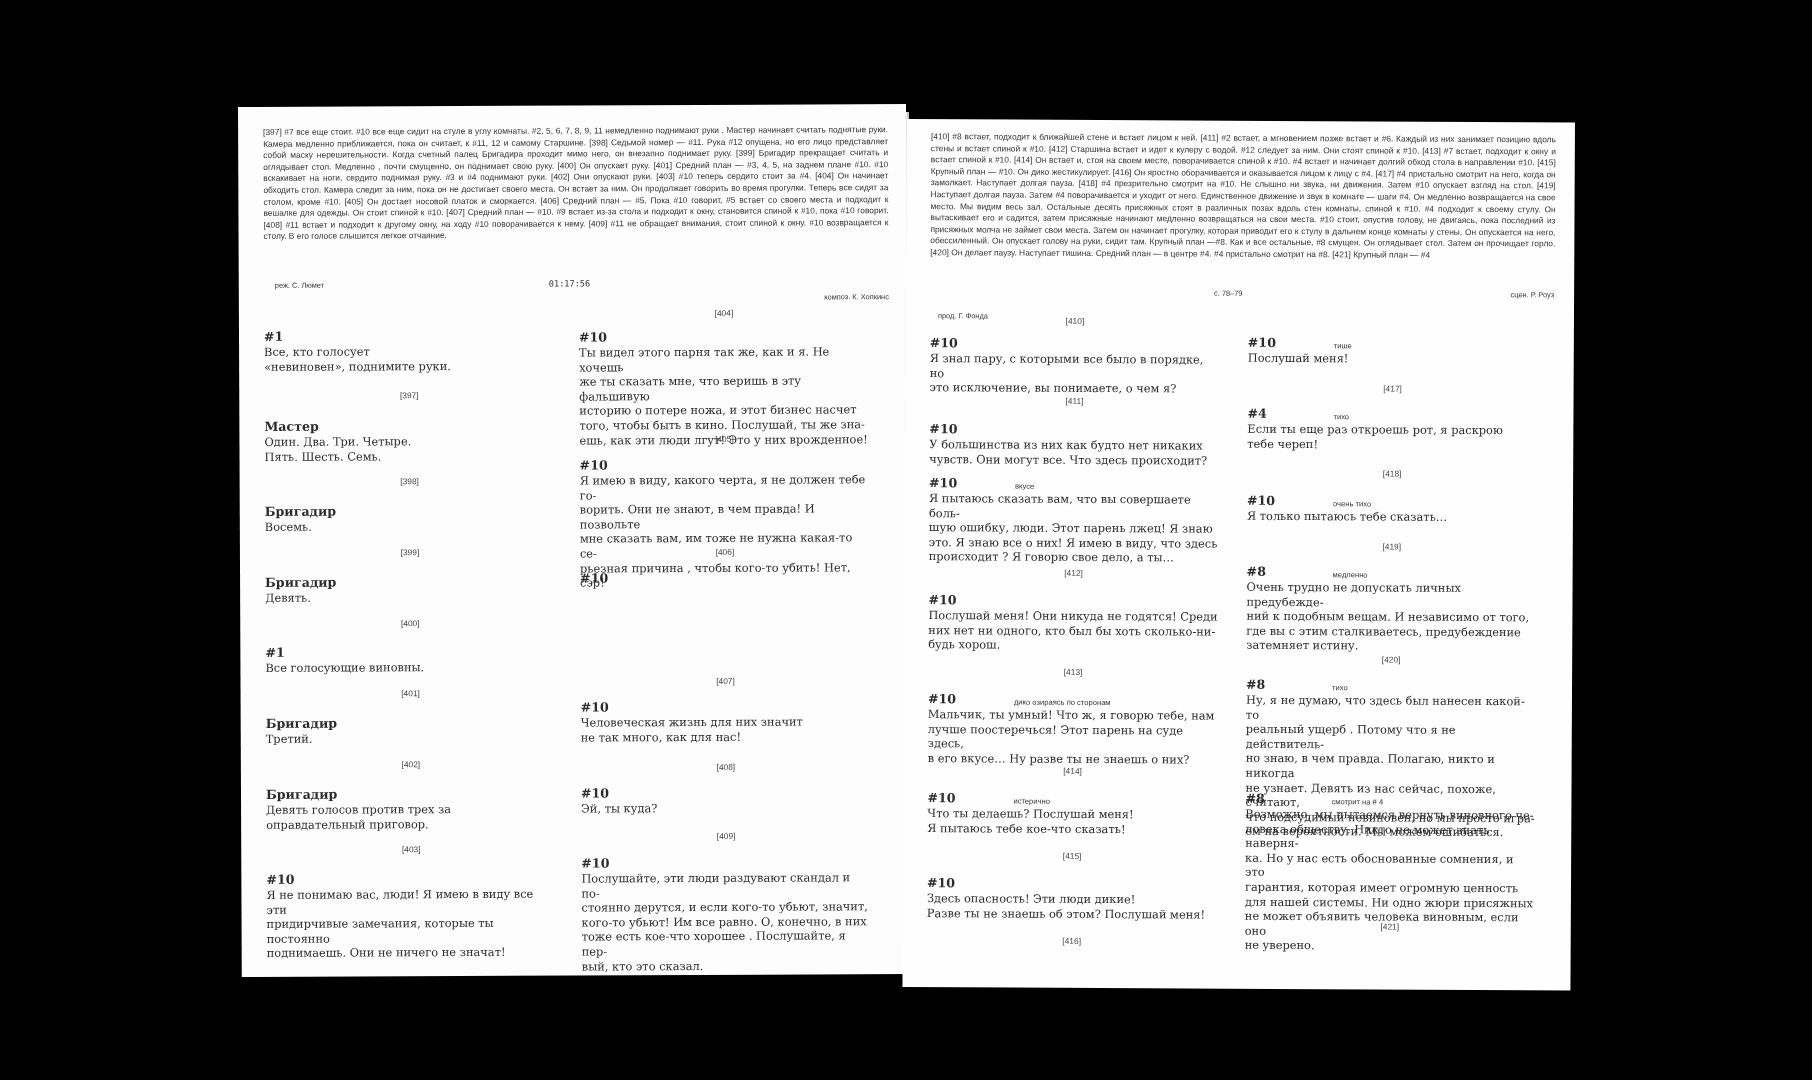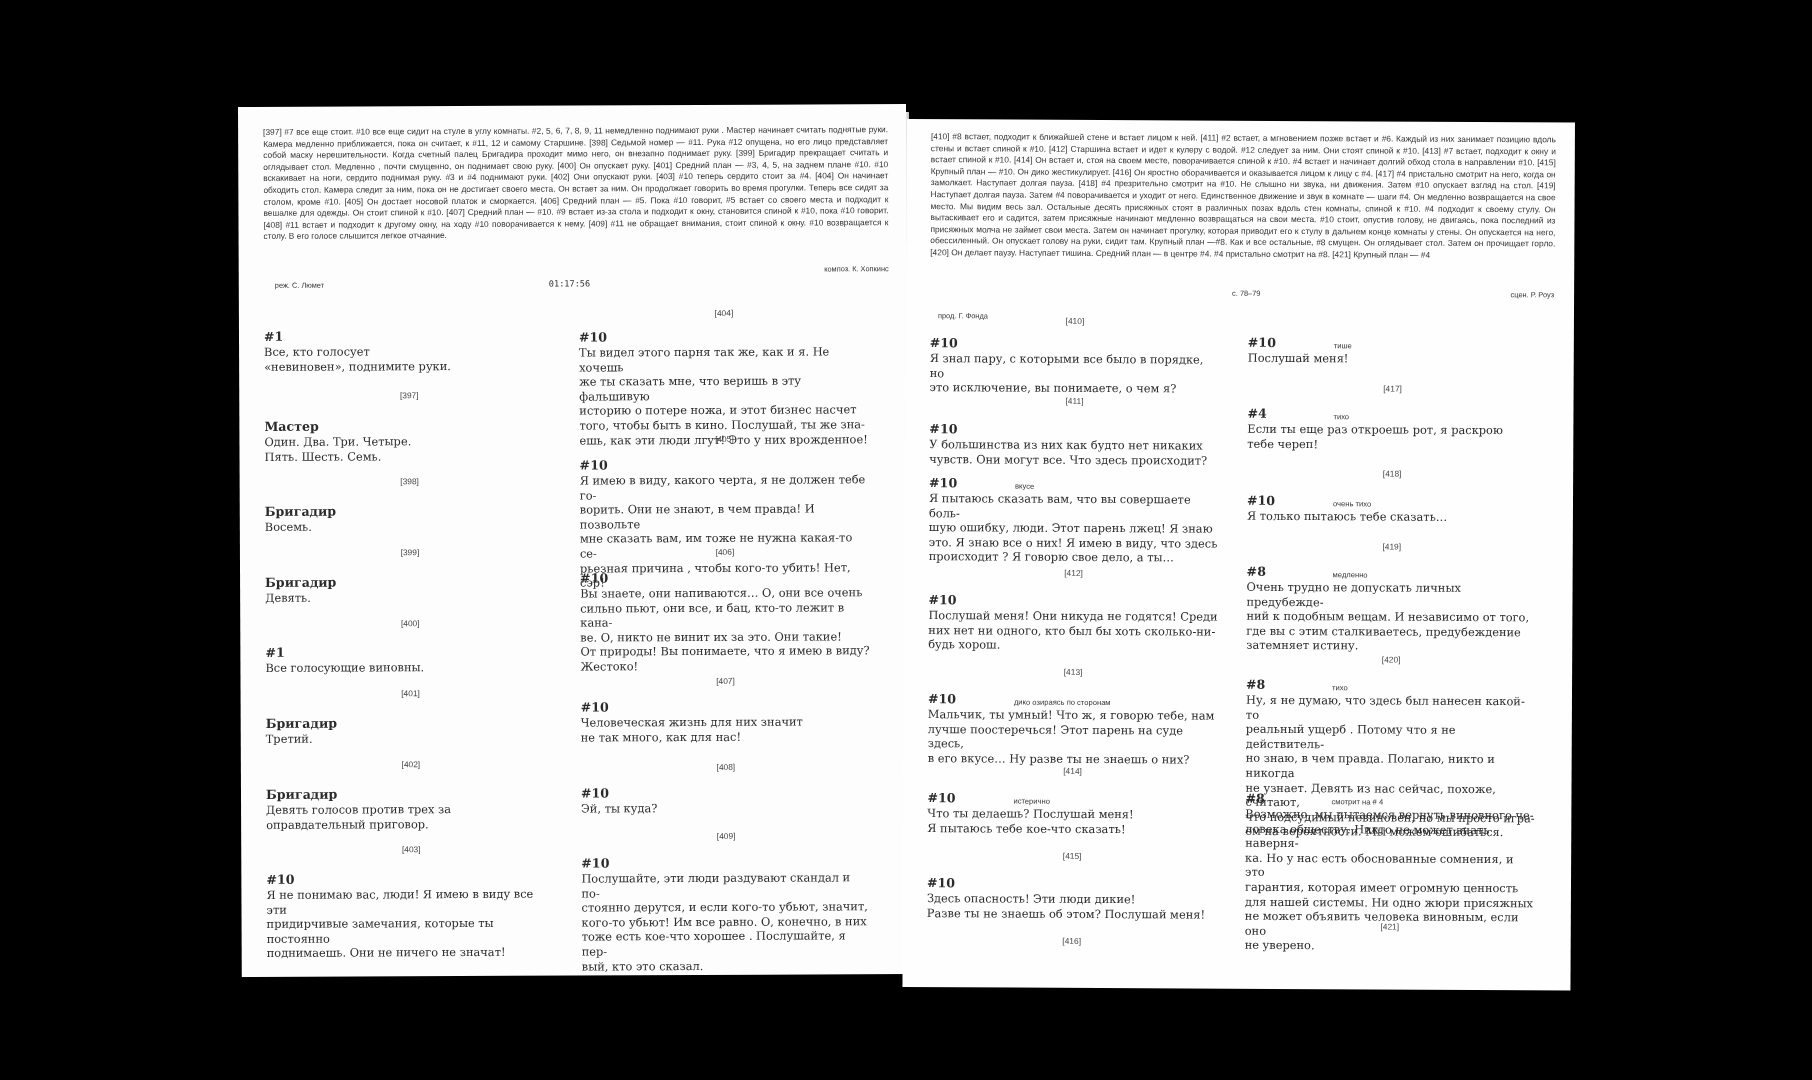--- a/index.html
+++ b/index.html
@@ -22,21 +22,21 @@
 </style>
 </head>
 <body>
 
 <div class="gutter"></div>
 
 <div class="page page-left">
   <div class="desc">[397] #7 все еще стоит. #10 все еще сидит на стуле в углу комнаты. #2, 5, 6, 7, 8, 9, 11 немедленно поднимают руки . Мастер начинает считать поднятые руки. Камера медленно приближается, пока он считает, к #11, 12 и самому Старшине.  [398] Седьмой номер — #11. Рука #12 опущена, но его лицо представляет собой маску нерешительности. Когда счетный палец Бригадира проходит мимо него, он внезапно поднимает руку.  [399] Бригадир прекращает считать и оглядывает стол. Медленно , почти смущенно, он поднимает свою руку.  [400] Он опускает руку.  [401] Средний план — #3, 4, 5, на заднем плане #10. #10 вскакивает на ноги, сердито поднимая руку. #3 и #4 поднимают руки.  [402] Они опускают руки.  [403] #10 теперь сердито стоит за #4.  [404] Он начинает обходить стол. Камера следит за ним, пока он не достигает своего места. Он встает за ним. Он продолжает говорить во время прогулки. Теперь все сидят за столом, кроме #10.  [405] Он достает носовой платок и сморкается.  [406] Средний план — #5. Пока #10 говорит, #5 встает со своего места и подходит к вешалке для одежды. Он стоит спиной к #10.  [407] Средний план — #10. #9 встает из-за стола и подходит к окну, становится спиной к #10, пока #10 говорит.  [408] #11 встает и подходит к другому окну, на ходу #10 поворачивается к нему.  [409] #11 не обращает внимания, стоит спиной к окну. #10 возвращается к столу. В его голосе слышится легкое отчаяние.</div>
   <div class="meta" style="left:25px;top:174px;padding-left:11px;">реж. С. Люмет</div>
   <div class="meta mono" style="left:310px;top:173px;">01:17:56</div>
-  <div class="meta" style="right:18px;top:160px;">композ. К. Хопкинс</div>
+  <div class="meta" style="right:18px;top:188px;">композ. К. Хопкинс</div>
 
   <div class="col" style="left:25px;top:0;">
     <div class="block" style="top:222px;">
         <div class="spk">#1</div>
         <div class="line">Все, кто голосует
 «невиновен», поднимите руки.</div>
       </div>
     <div class="shot" style="top:284px;">[397]</div>
     <div class="block" style="top:312px;">
         <div class="spk">Мастер</div>
@@ -92,25 +92,20 @@
     <div class="block" style="top:352px;">
         <div class="spk">#10</div>
         <div class="line">Я имею в виду, какого черта, я не должен тебе го-
 ворить. Они не знают, в чем правда! И позвольте
 мне сказать вам, им тоже не нужна какая-то се-
 рьезная причина , чтобы кого-то убить! Нет, сэр!</div>
       </div>
     <div class="shot" style="top:442px;">[406]</div>
     <div class="block" style="top:465px;">
         <div class="spk">#10</div>
-        <div class="line">Вы знаете, они напиваются… О, они все очень
-сильно пьют, они все, и бац, кто-то лежит в кана-
-ве. О, никто не винит их за это. Они такие!
-От природы! Вы понимаете, что я имею в виду?
-Жестоко!</div>
       </div>
     <div class="shot" style="top:571px;">[407]</div>
     <div class="block" style="top:594px;">
         <div class="spk">#10</div>
         <div class="line">Человеческая жизнь для них значит
 не так много, как для нас!</div>
       </div>
     <div class="shot" style="top:657px;">[408]</div>
     <div class="block" style="top:680px;">
         <div class="spk">#10</div>
@@ -124,21 +119,21 @@
 кого-то убьют! Им все равно. О, конечно, в них
 тоже есть кое-что хорошее . Послушайте, я пер-
 вый, кто это сказал.</div>
       </div>
   </div>
 </div>
 
 <div class="page page-right">
   <div class="desc">[410] #8 встает, подходит к ближайшей стене и встает лицом к ней.  [411] #2 встает, а мгновением позже встает и #6. Каждый из них занимает позицию вдоль стены и встает спиной к #10.  [412] Старшина встает и идет к кулеру с водой. #12 следует за ним. Они стоят спиной к #10.  [413] #7 встает, подходит к окну и встает спиной к #10.  [414] Он встает и, стоя на своем месте, поворачивается спиной к #10. #4 встает и начинает долгий обход стола в направлении #10.  [415] Крупный план — #10. Он дико жестикулирует.  [416] Он яростно оборачивается и оказывается лицом к лицу с #4.  [417] #4 пристально смотрит на него, когда он замолкает. Наступает долгая пауза.  [418] #4 презрительно смотрит на #10. Не слышно ни звука, ни движения. Затем #10 опускает взгляд на стол.  [419] Наступает долгая пауза. Затем #4 поворачивается и уходит от него. Единственное движение и звук в комнате — шаги #4. Он медленно возвращается на свое место. Мы видим весь зал. Остальные десять присяжных стоят в различных позах вдоль стен комнаты, спиной к #10. #4 подходит к своему стулу. Он вытаскивает его и садится, затем присяжные начинают медленно возвращаться на свои места. #10 стоит, опустив голову, не двигаясь, пока последний из присяжных молча не займет свои места. Затем он начинает прогулку, которая приводит его к стулу в дальнем конце комнаты у стены. Он опускается на него, обессиленный. Он опускает голову на руки, сидит там. Крупный план —#8. Как и все остальные, #8 смущен. Он оглядывает стол. Затем он прочищает горло.  [420] Он делает паузу. Наступает тишина. Средний план — в центре #4. #4 пристально смотрит на #8.  [421] Крупный план — #4</div>
   <div class="meta" style="left:32px;top:168px;margin-top:24px;">прод. Г. Фонда</div>
-  <div class="meta" style="left:318px;top:168px;padding-left:8px;">с. 78–79</div>
+  <div class="meta" style="left:300px;top:168px;padding-left:8px;">с. 78–79</div>
   <div class="meta" style="right:20px;top:168px;">сцен. Р. Роуз</div>
 
   <div class="col" style="left:24px;top:0;">
     <div class="shot" style="top:196px;">[410]</div>
     <div class="block" style="top:216px;">
         <div class="spk">#10</div>
         <div class="line">Я знал пару, с которыми все было в порядке, но
 это исключение, вы понимаете, о чем я?</div>
       </div>
     <div class="shot" style="top:276px;">[411]</div>

